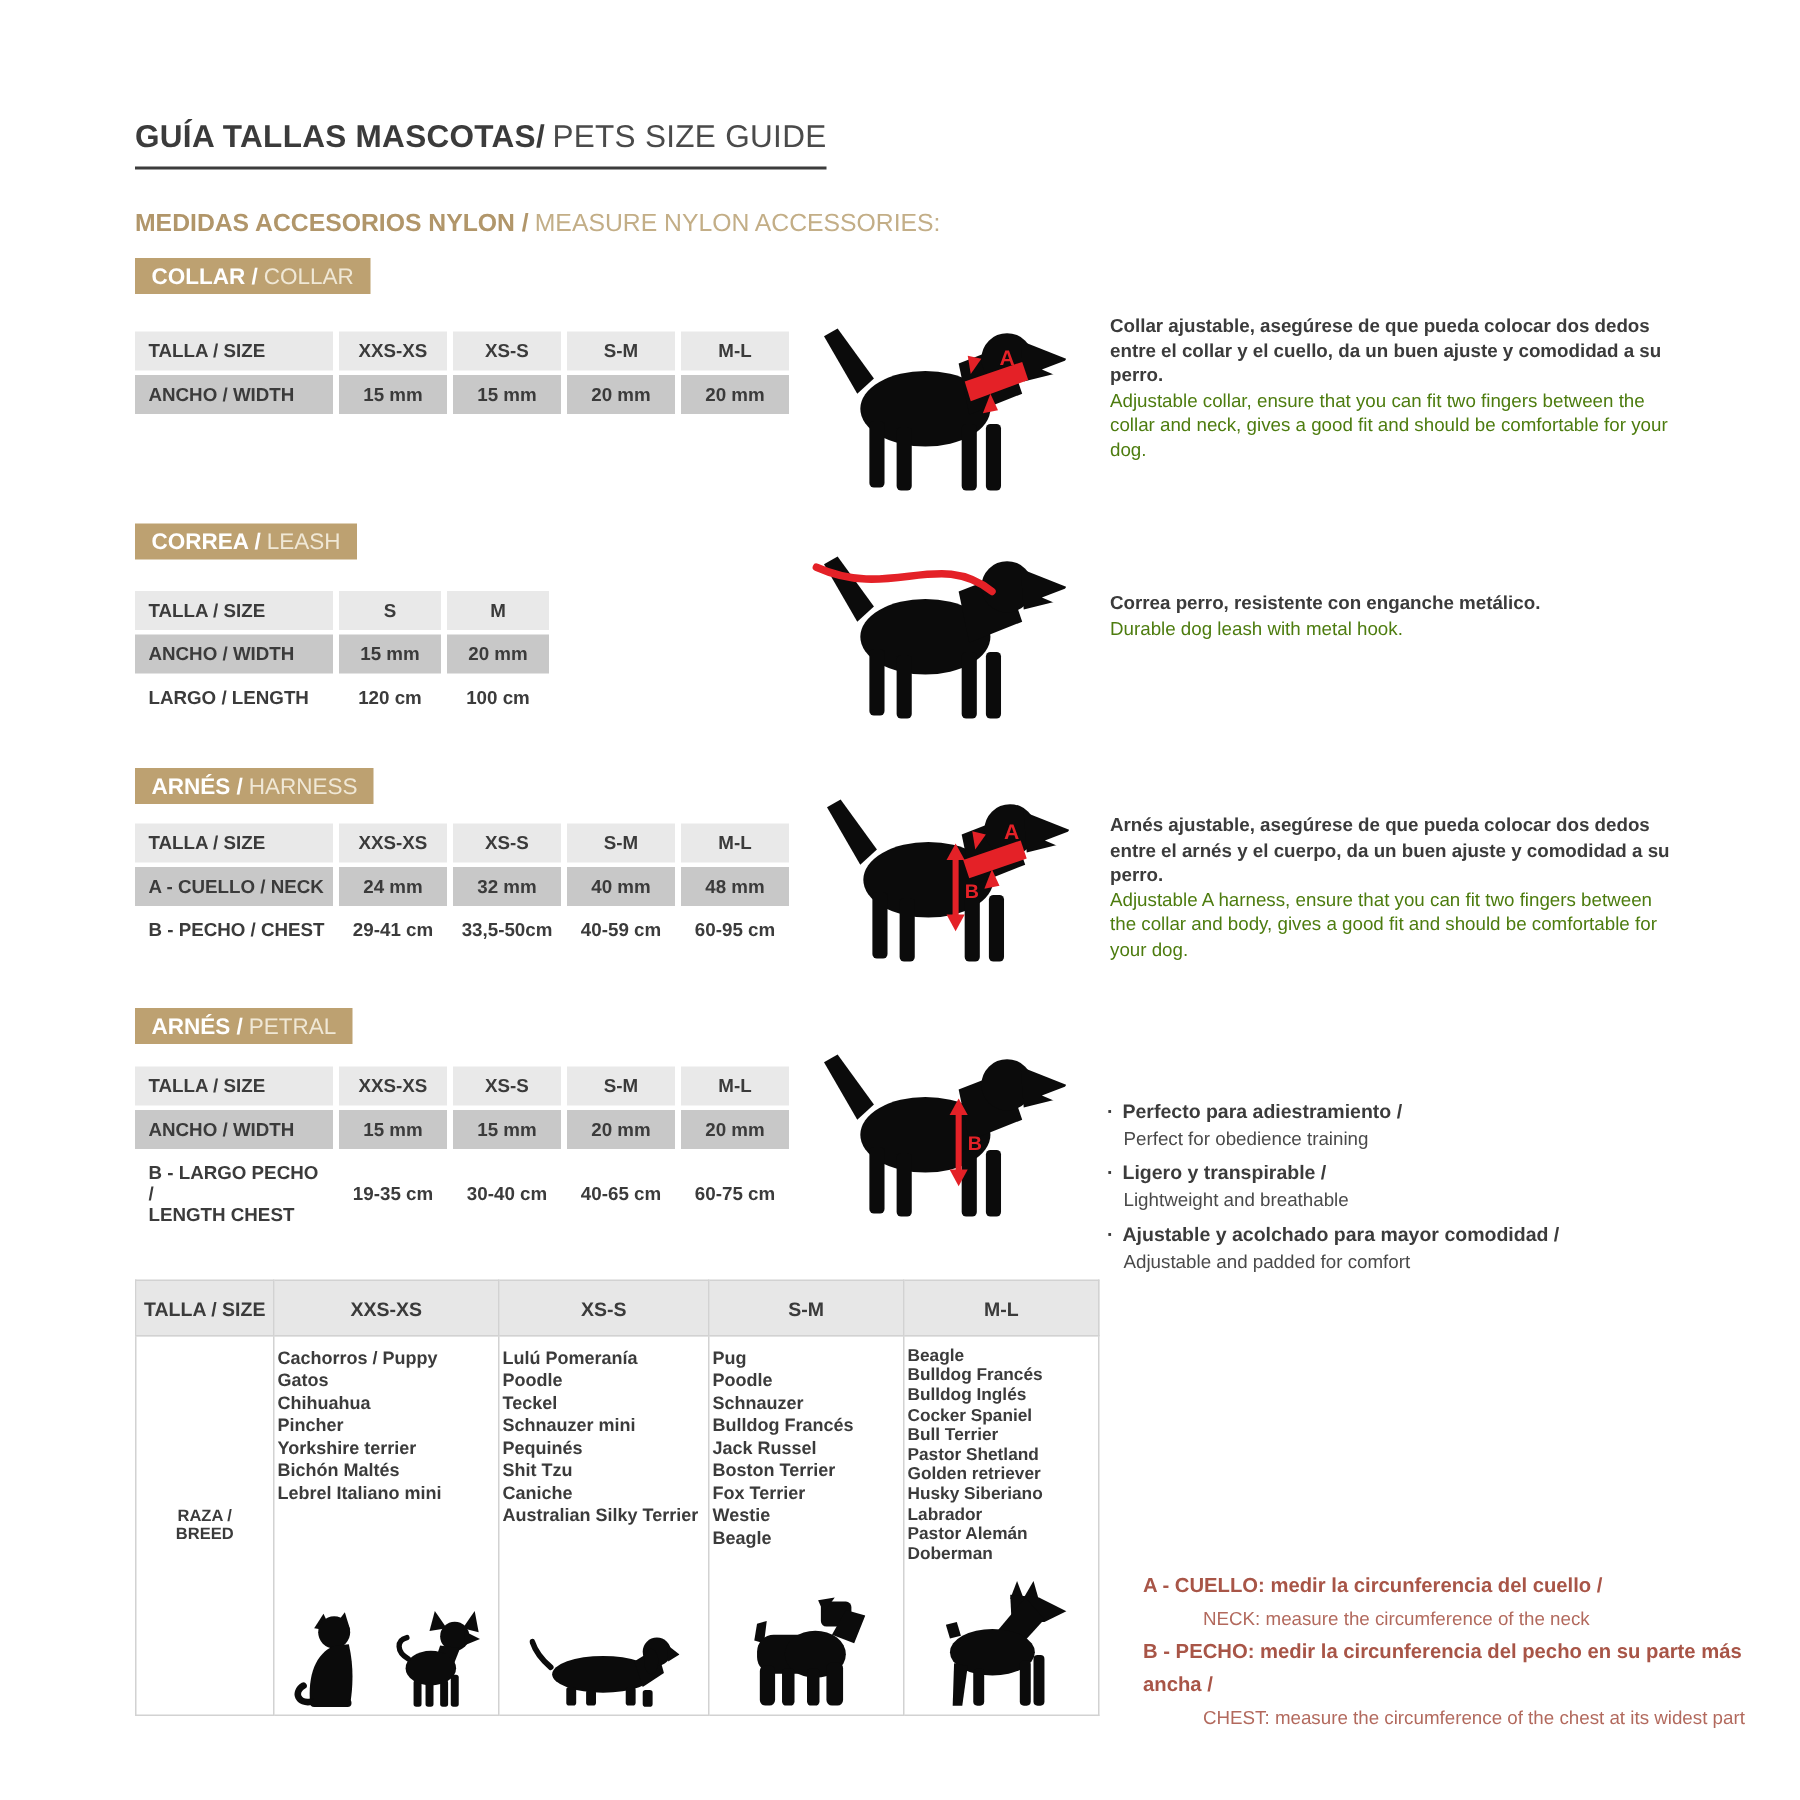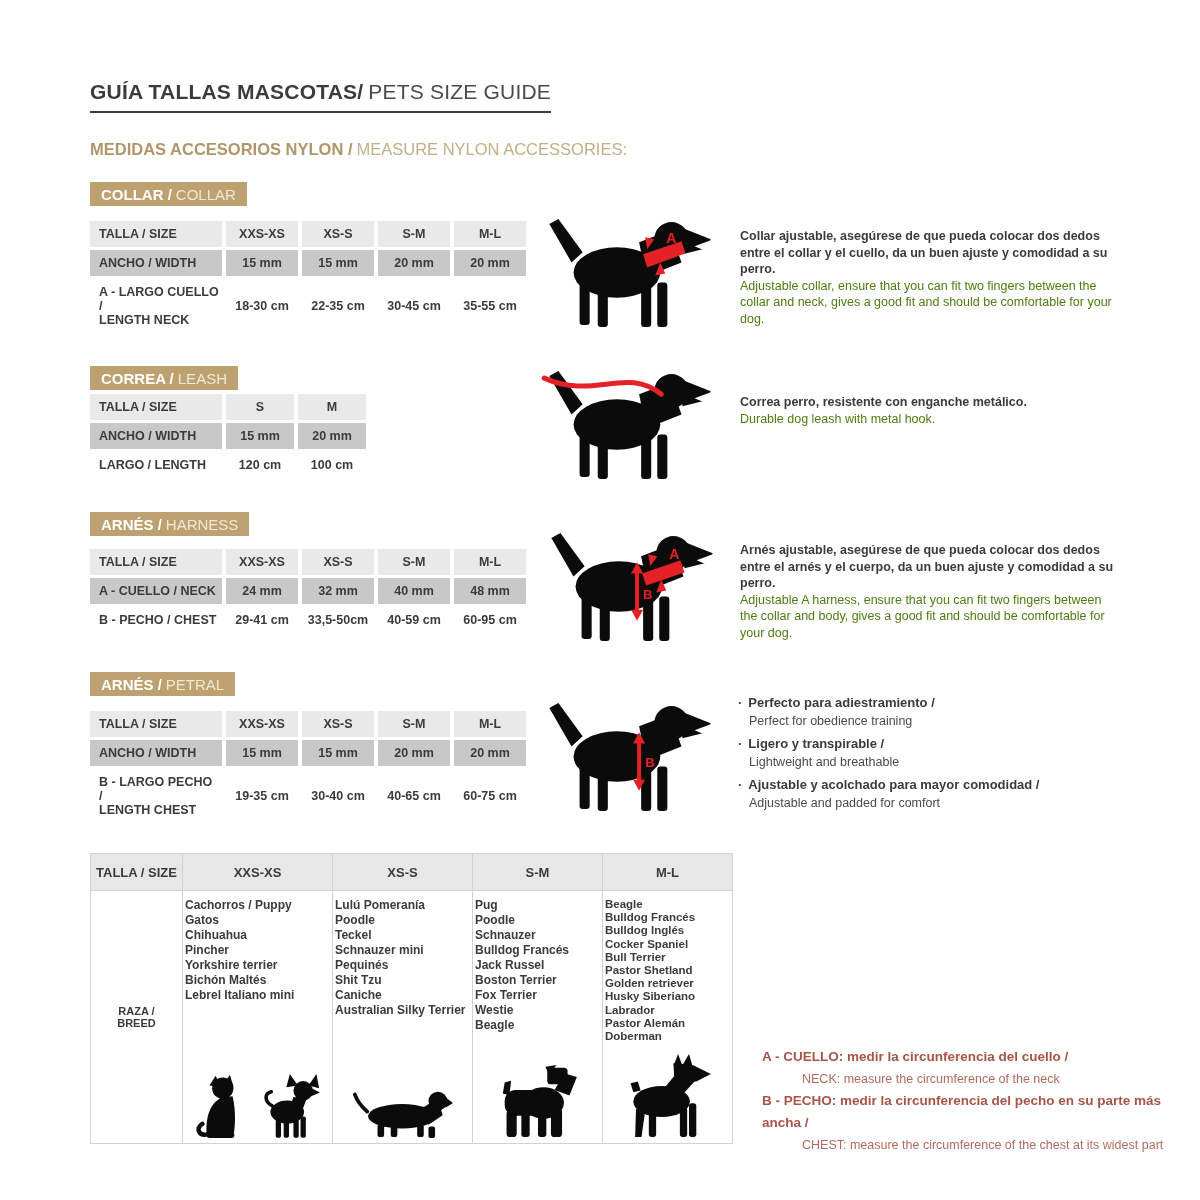--- a/index.html
+++ b/index.html
@@ -28,21 +28,21 @@
   .size-table td.v2{width:62px;}
   .row-a td{background:#e9e9e9;}
   .row-b td{background:#c8c8c8;}
   .row-c td{background:#ffffff;}
   .pre{white-space:pre-line;}
 
   
   .desc{width:382px;font-size:12.5px;line-height:16.5px;}
   .d-es{font-weight:700;color:#3b3b3b;}
   .d-en{font-weight:400;color:#4d7c0f;}
-  .bullets{width:392px;font-size:13px;line-height:16px;}
+  .bullets{width:392px;font-size:13px;line-height:16px;margin-top:38px;}
   .bullet-es{font-weight:700;margin-top:7px;}
   .bullet-es::before{content:"·";font-weight:900;margin-right:6px;}
   .bullet-en{margin-left:11px;color:#4a4a4a;margin-top:2px;font-size:12.5px;}
 
   
   .breed-table{border-collapse:collapse;font-size:12px;color:#3b3b3b;table-layout:fixed;}
   .breed-table th,.breed-table td{border:1px solid #d2d2d2;}
   .breed-table th{background:#e7e7e7;height:34px;font-size:13px;font-weight:700;}
   .breed-table td{vertical-align:top;height:252px;padding:0;}
   .raza-cell{vertical-align:middle !important;text-align:center;font-weight:700;font-size:11px;}
@@ -81,64 +81,56 @@
     </defs>
   </svg>
 
   <div class="abs title" style="left:90px;top:80px;">
     <span class="t-es">GUÍA TALLAS MASCOTAS/</span><span class="t-en">PETS SIZE GUIDE</span>
   </div>
   <div class="abs subtitle" style="left:90px;top:140px;">
     <span class="s-es">MEDIDAS ACCESORIOS NYLON /</span><span class="s-en">MEASURE NYLON ACCESSORIES:</span>
   </div>
 
-  <div class="abs badge" style="left:90px;top:182px;">
+  <div class="abs badge" style="left:90px;top:172px;">
     <span class="b-es">COLLAR /</span><span class="b-en">COLLAR</span>
   </div>
   <table class="abs size-table" style="left:90px;top:221px;">
     <tbody>
         <tr class="row-a">
       <td class="lbl">TALLA / SIZE</td>
       <td class="v4">XXS-XS</td>
       <td class="v4">XS-S</td>
       <td class="v4">S-M</td>
       <td class="v4">M-L</td>
     </tr>
     <tr class="row-b">
       <td class="lbl">ANCHO / WIDTH</td>
       <td>15 mm</td>
       <td>15 mm</td>
       <td>20 mm</td>
       <td>20 mm</td>
-    </tr>
-    <tr class="row-c">
-      <td class="lbl pre">A - LARGO CUELLO /
-LENGTH NECK</td>
-      <td>18-30 cm</td>
-      <td>22-35 cm</td>
-      <td>30-45 cm</td>
-      <td>35-55 cm</td>
     </tr>
   </tbody>
     </table>
   <div class="abs" style="left:541px;top:212px;">
     <svg viewBox="0 0 170 115" width="172" height="116">
       <use href="#dogbody"></use>
       <polygon points="101,42 139,29 143,41 105,55" fill="#e42127"></polygon>
       <polygon points="103,25 112,27 105,37" fill="#e42127"></polygon>
       <polygon points="113,63 123,61 118,50" fill="#e42127"></polygon>
       <text x="124" y="31" font-size="14" class="marker-text">A</text>
     </svg>
   </div>
-  <div class="abs desc" style="left:740px;top:228px;">
+  <div class="abs desc" style="left:740px;top:209px;">
     <div class="d-es">Collar ajustable, asegúrese de que pueda colocar dos dedos entre el collar y el cuello, da un buen ajuste y comodidad a su perro.</div>
     <div class="d-en">Adjustable collar, ensure that you can fit two fingers between the collar and neck, gives a good fit and should be comfortable for your dog.</div>
   </div>
 
-  <div class="abs badge" style="left:90px;top:366px;text-align:right;">
+  <div class="abs badge" style="left:90px;top:349px;text-align:right;">
     <span class="b-es">CORREA /</span><span class="b-en">LEASH</span>
   </div>
   <table class="abs size-table" style="left:90px;top:394px;">
     <tbody>
         <tr class="row-a">
       <td class="lbl">TALLA / SIZE</td>
       <td class="v2">S</td>
       <td class="v2">M</td>
     </tr>
     <tr class="row-b">

